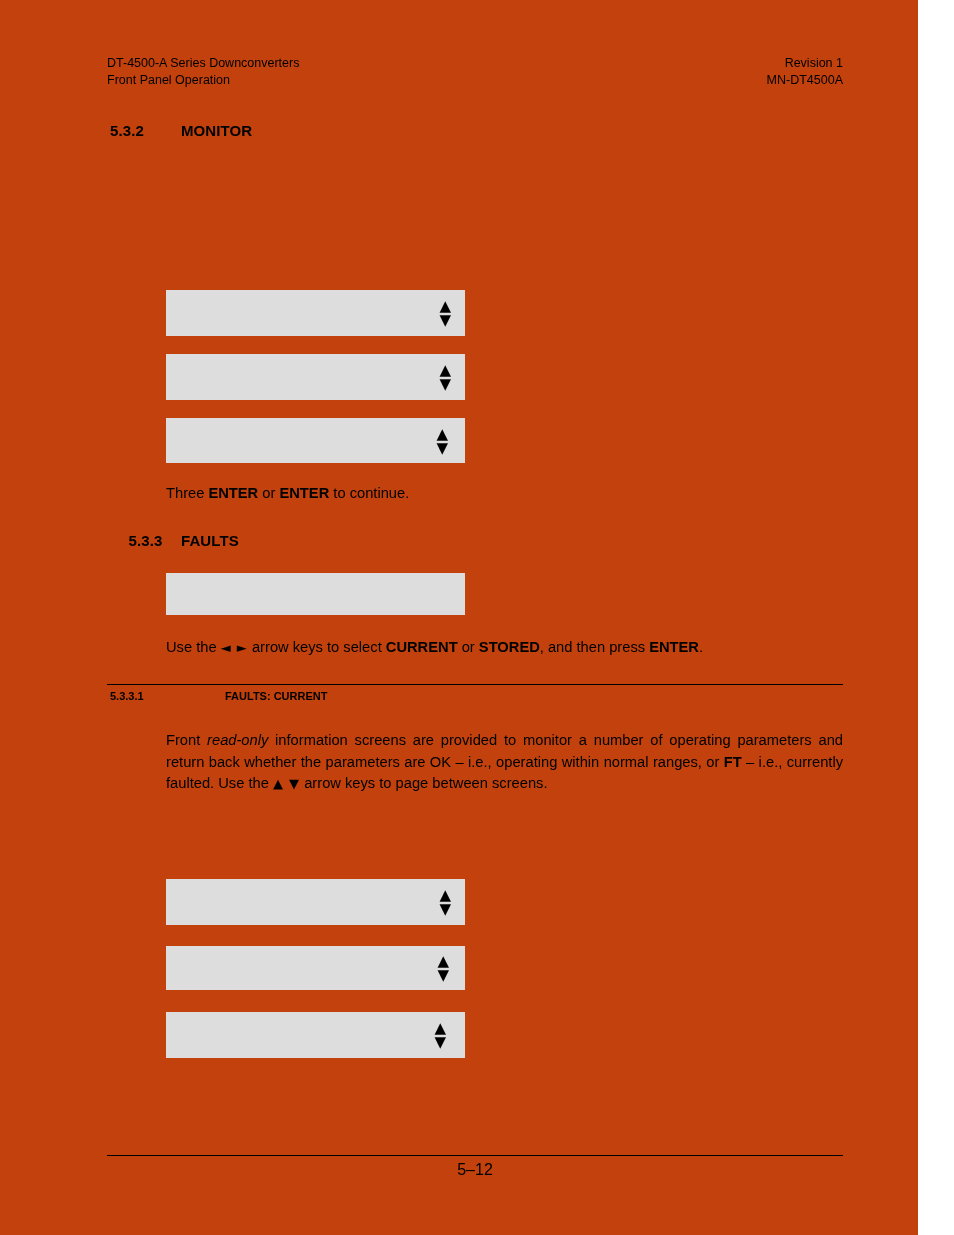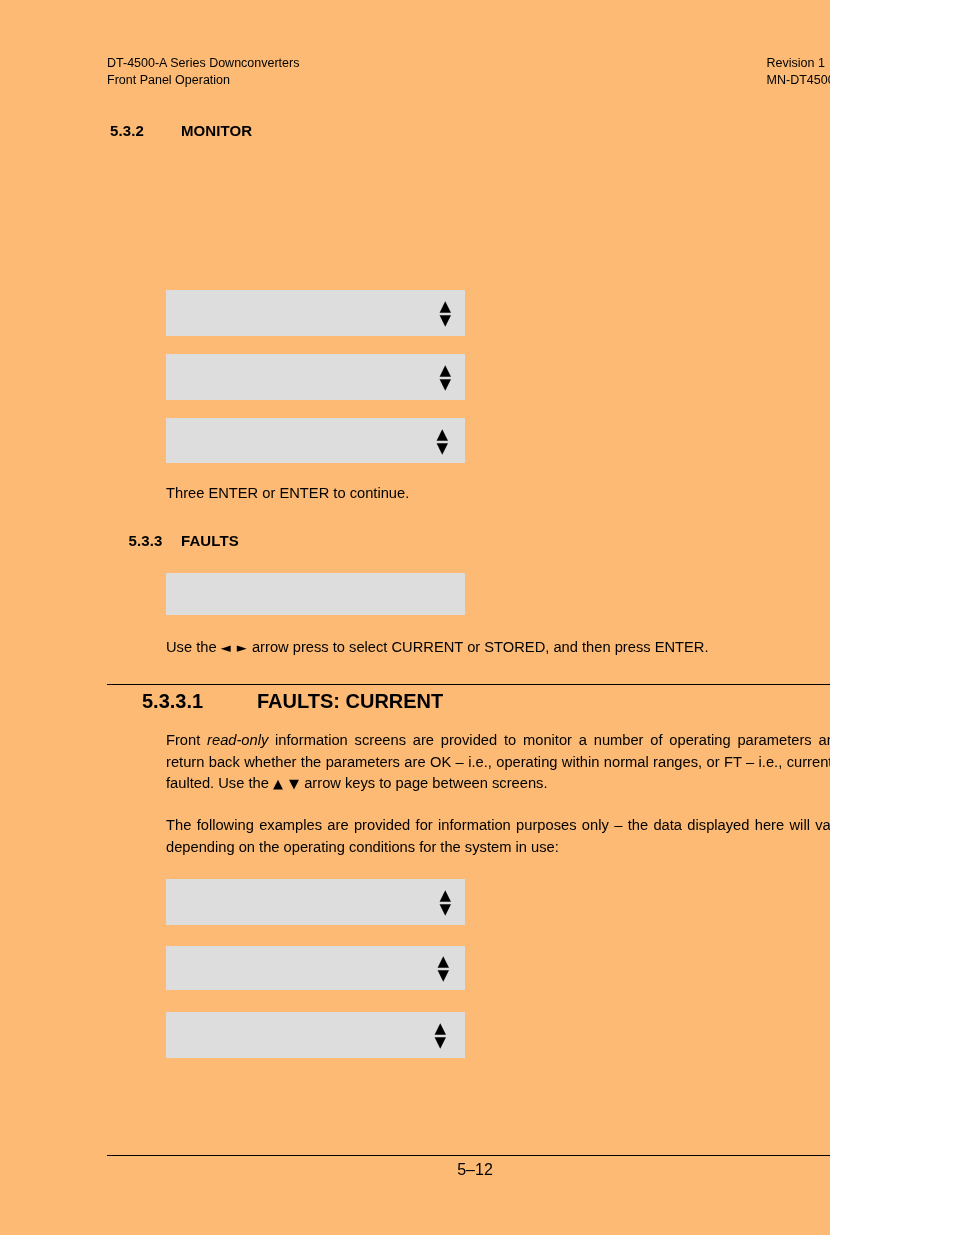--- a/index.html
+++ b/index.html
@@ -2,74 +2,73 @@
 <html><head>
 <meta charset="utf-8">
 <style>
   html, body {
     margin: 0;
     padding: 0;
     background: #ffffff;
   }
   .page {
     position: relative;
-    width: 830px;
+    width: 918px;
     height: 1235px;
-    background: #fdba74;
+    background: #c2410c;
     font-family: "Liberation Sans", sans-serif;
     color: #000000;
     overflow: hidden;
   }
 
   
   .running-head {
     position: absolute;
     left: 107px;
     top: 55px;
     width: 736px;
     display: flex;
     justify-content: space-between;
     font-size: 12.5px;
     line-height: 17px;
   }
-  .running-head .col-right { text-align: left; }
+  .running-head .col-right { text-align: right; }
   .running-head div > div { white-space: nowrap; }
 
   
   .h2 {
     position: absolute;
     font-weight: bold;
     font-size: 15px;
     letter-spacing: 0.1px;
     white-space: nowrap;
   }
   .h2 .num { display: inline-block; width: 71px; }
 
   .h3 {
     position: absolute;
     font-weight: bold;
-    font-size: 20px;
+    font-size: 11px;
     white-space: nowrap;
-    margin-left: 32px;
   }
   .h3 .num { display: inline-block; width: 115px; }
 
   
   .para {
     position: absolute;
     left: 166px;
     width: 677px;
     font-size: 14.7px;
     line-height: 21.5px;
     text-align: justify;
     text-justify: inter-word;
   }
   .para.noj { text-align: left; }
   .para i { font-style: italic; }
-  .para b { font-weight: normal; }
+  .para b { font-weight: bold; }
   .arrowglyph {
     font-family: "DejaVu Sans", sans-serif;
     font-size: 13px;
     letter-spacing: 1px;
   }
 
   
   .lcd {
     position: absolute;
     left: 166px;
@@ -168,34 +167,33 @@
 
   <div class="h2" style="left:110px; top:532px;text-align:center;">
     <span class="num">5.3.3</span><span>FAULTS</span>
   </div>
 
   <div class="lcd" style="top:573px; height:42px;">
     <span></span>
   </div>
 
   <div class="para noj" style="top:637px;">
-    <span>Use the </span><span class="arrowglyph">◄  ►</span><span> arrow press to select </span><b>CURRENT</b><span> or </span><b>STORED</b><span>, and then press </span><b>ENTER</b><span>.</span>
+    <span>Use the </span><span class="arrowglyph">◄  ►</span><span> arrow keys to select </span><b>CURRENT</b><span> or </span><b>STORED</b><span>, and then press </span><b>ENTER</b><span>.</span>
   </div>
 
   <div class="rule" style="top:684px;"></div>
 
   <div class="h3" style="left:110px; top:690px;">
     <span class="num">5.3.3.1</span><span>FAULTS: CURRENT</span>
   </div>
 
   <div class="para" style="top:730px;">
     <span>Front </span><i>read-only</i><span> information screens are provided to monitor a number of operating parameters and return back whether the parameters are OK – i.e., operating within normal ranges, or </span><b>FT</b><span> – i.e., currently faulted. Use the </span><span class="arrowglyph">▲ ▼</span><span> arrow keys to page between screens.</span>
   </div>
 
-  <div class="para" style="top:815px;">The following examples are provided for information purposes only – the data displayed here will vary depending on the operating conditions for the system in use:</div>
 
   <div class="lcd" style="top:879px; height:46px;">
     <span></span>
     <span class="arrows" style="right:14px;">
       <span>▲</span>
       <span>▼</span>
     </span>
   </div>
 
   <div class="lcd" style="top:946px; height:44px;">

